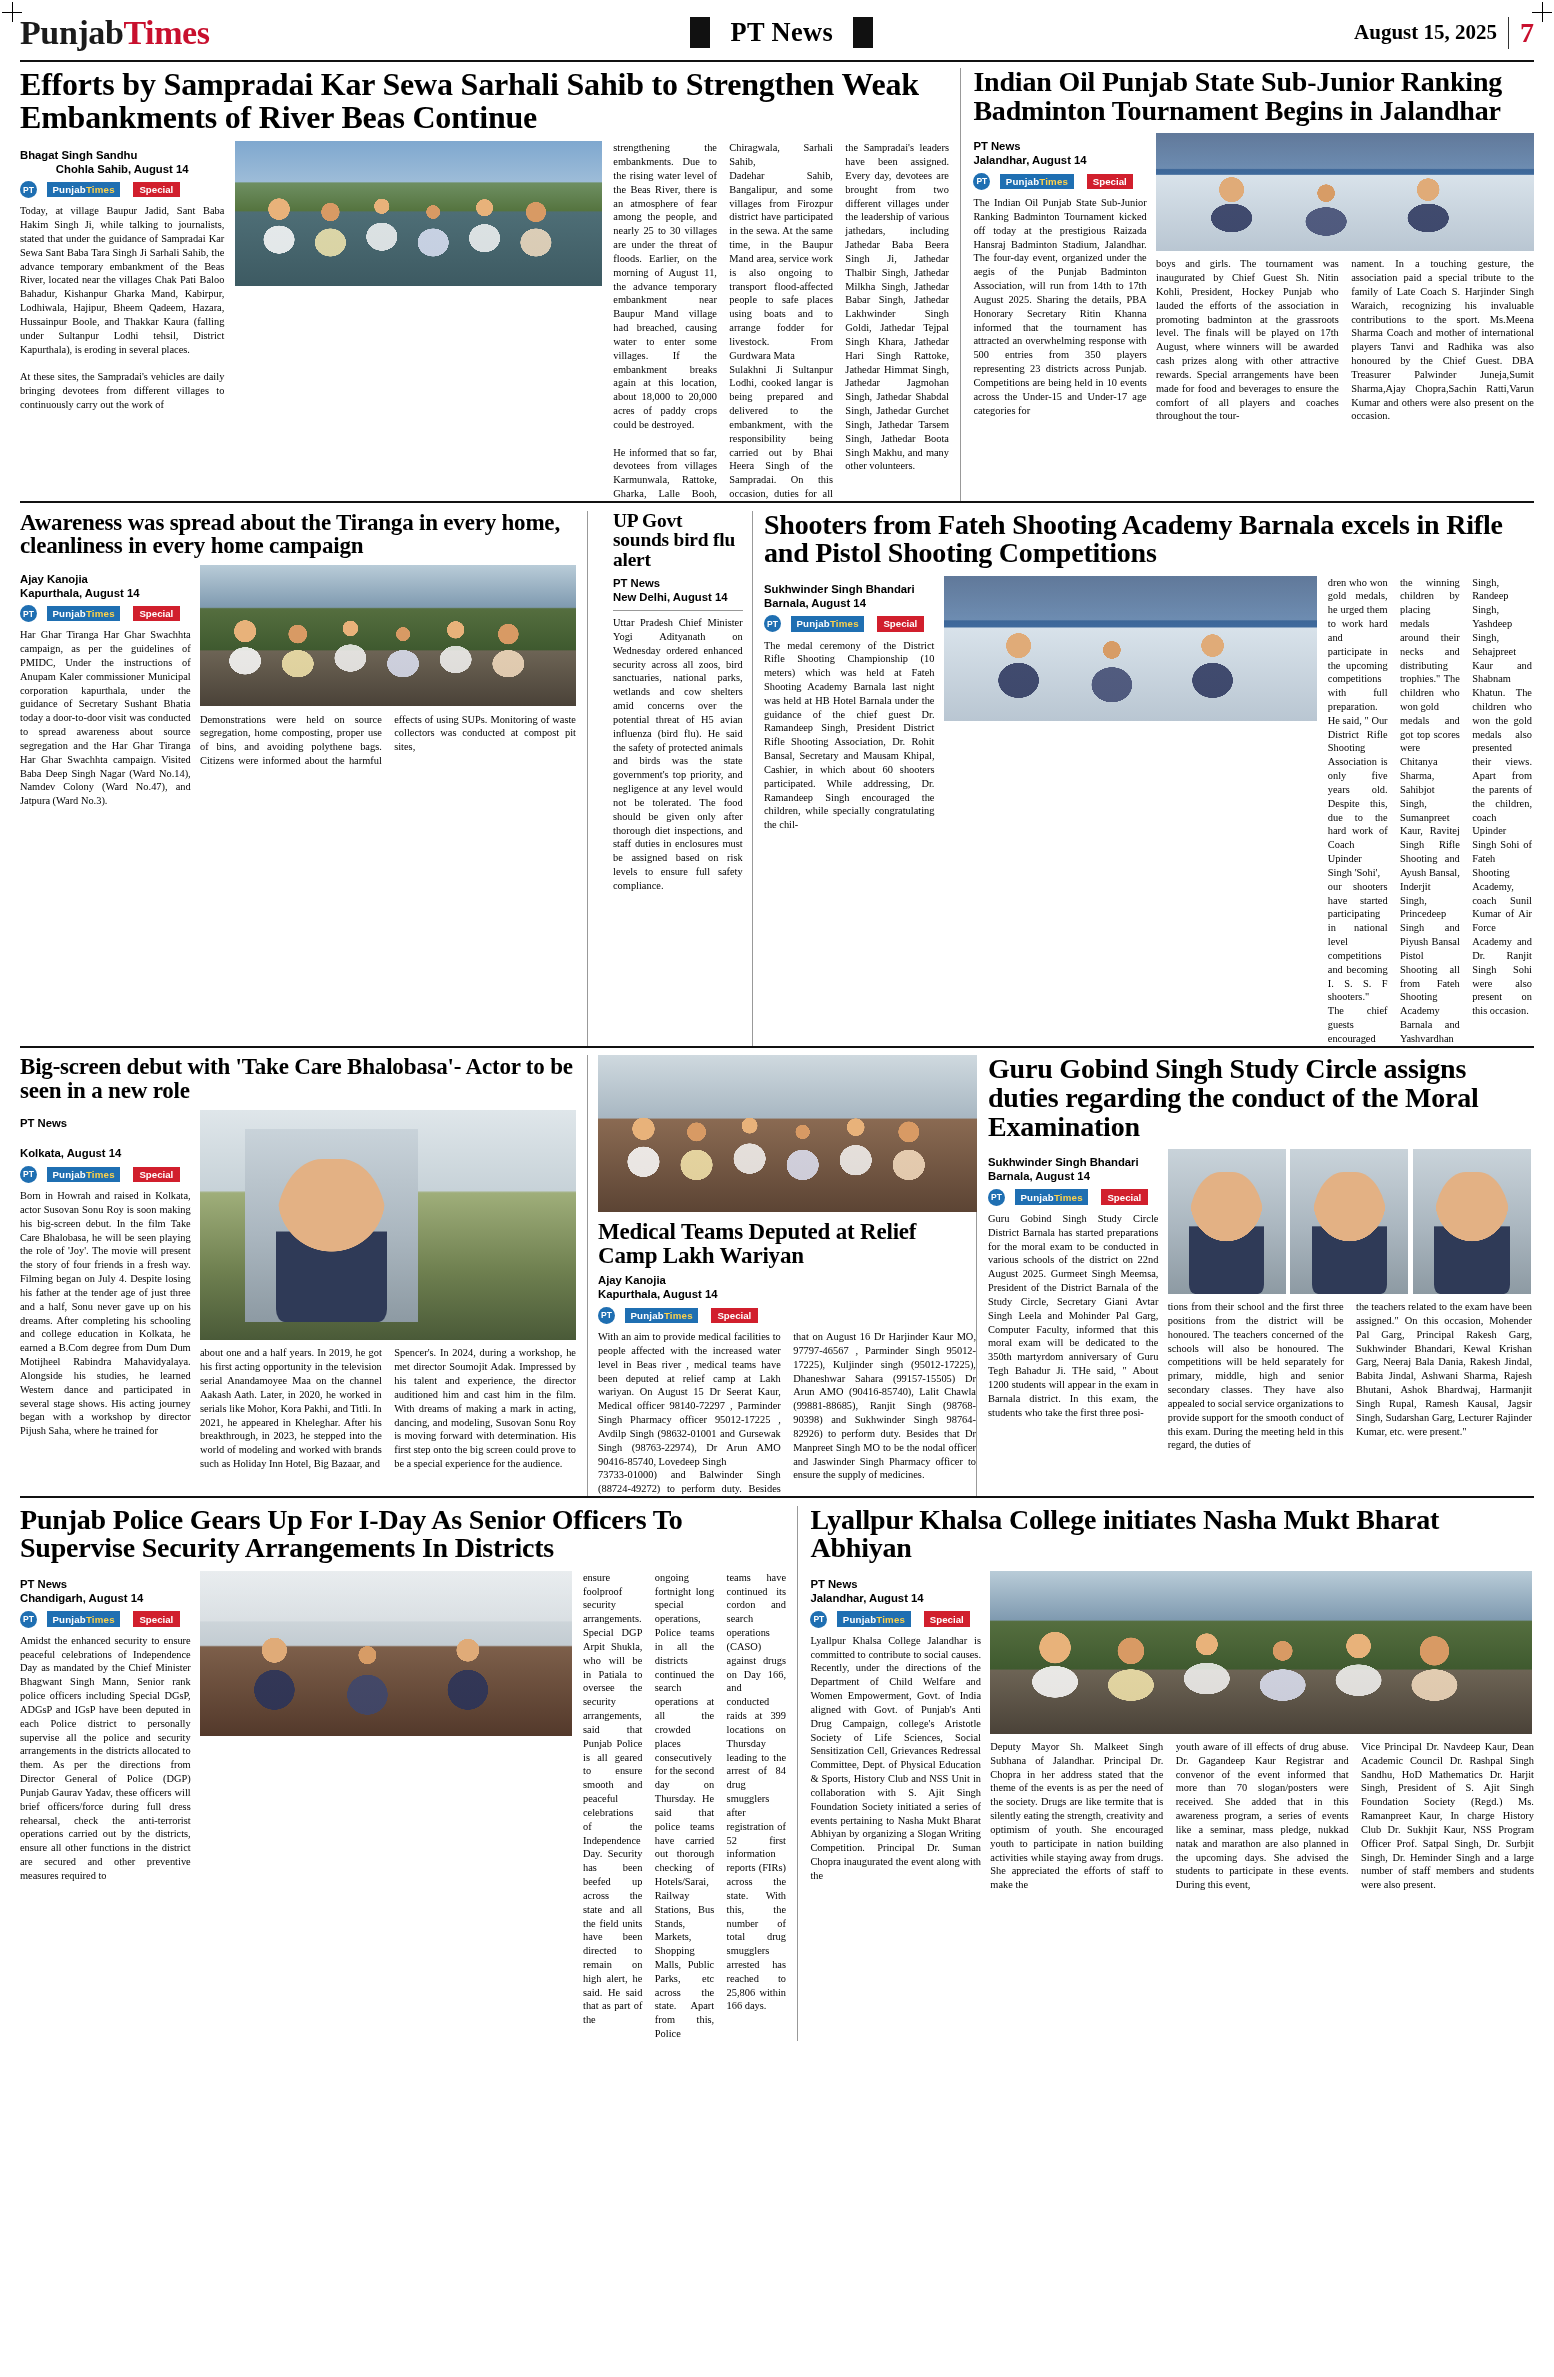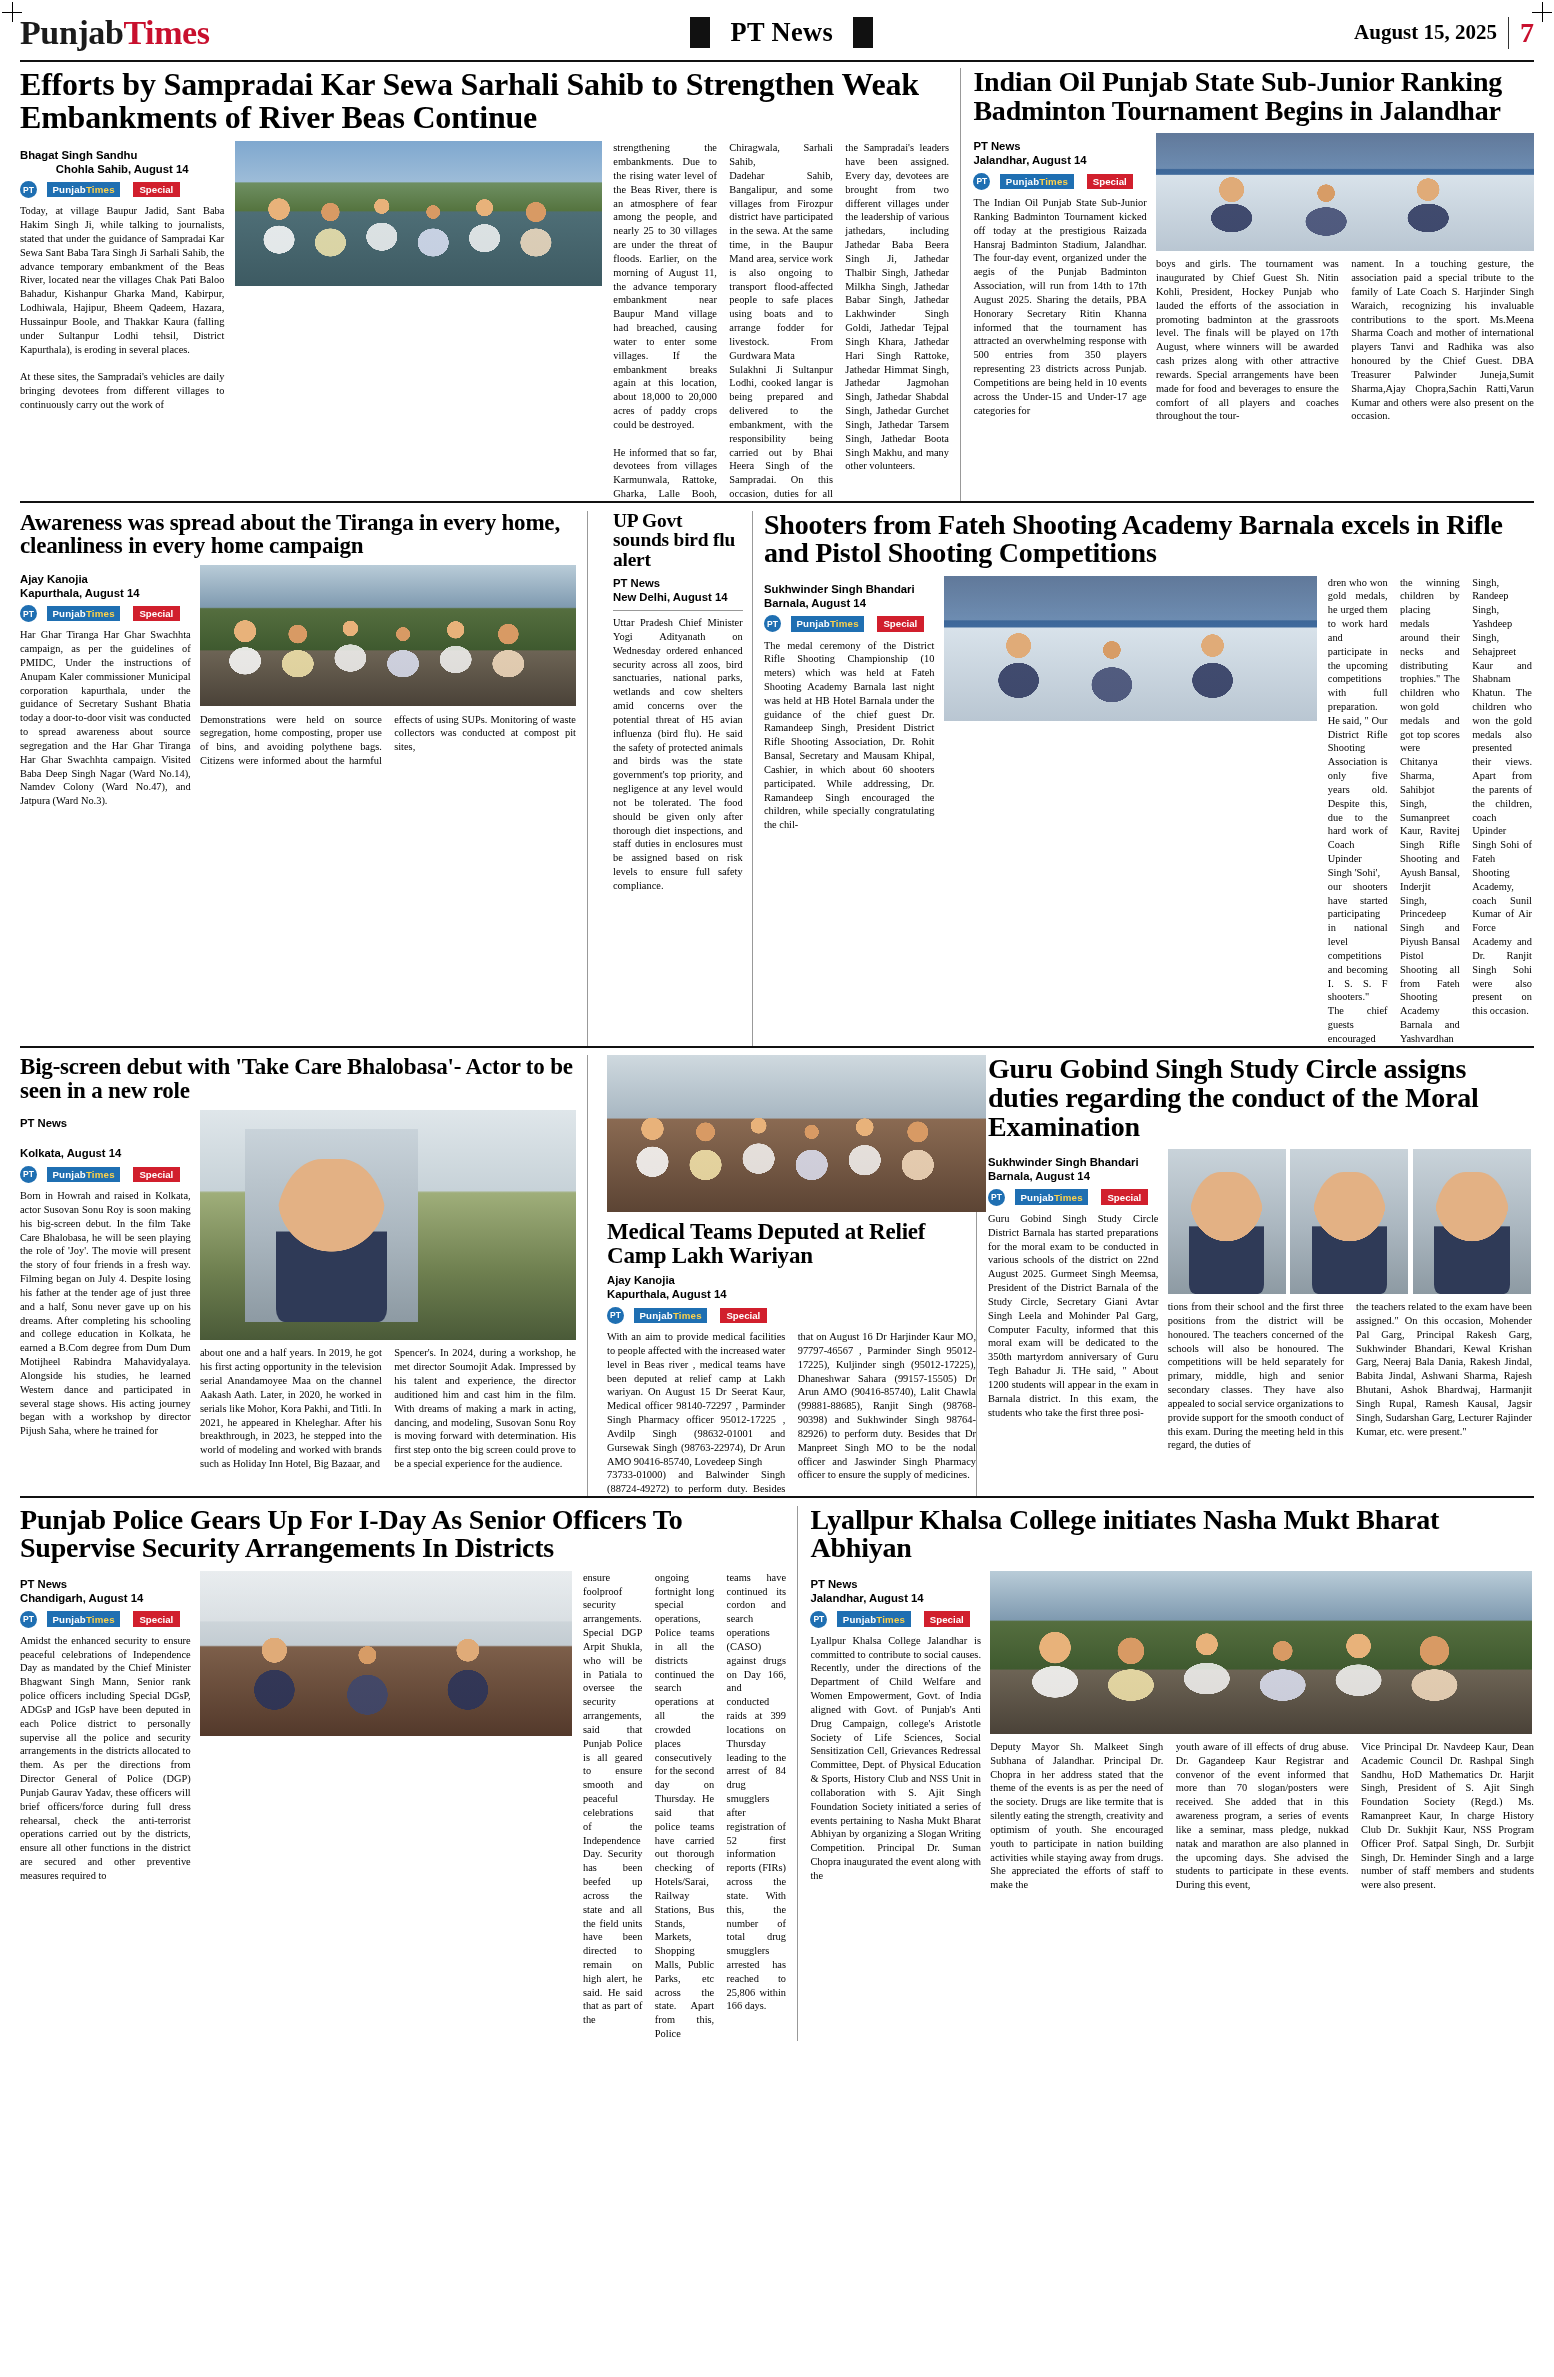--- a/index.html
+++ b/index.html
@@ -281,21 +281,21 @@
             <div class="portrait" style="position:absolute; left:12%; top:8%; width:46%; height:84%;"></div>
           </div>
           <div class="cols2">
             <div class="body-txt">about one and a half years. In 2019, he got his first acting opportunity in the television serial Anandamoyee Maa on the channel Aakash Aath. Later, in 2020, he worked in serials like Mohor, Kora Pakhi, and Titli. In 2021, he appeared in Kheleghar. After his breakthrough, in 2023, he stepped into the world of modeling and worked with brands such as Holiday Inn Hotel, Big Bazaar, and</div>
             <div class="body-txt">Spencer's. In 2024, during a workshop, he met director Soumojit Adak. Impressed by his talent and experience, the director auditioned him and cast him in the film. With dreams of making a mark in acting, dancing, and modeling, Susovan Sonu Roy is moving forward with determination. His first step onto the big screen could prove to be a special experience for the audience.</div>
           </div>
         </div>
       </div>
     </div>
 
-    <div class="vline" style="width:389px; padding-left:19px;">
+    <div class="vline" style="width:389px; padding-left:10px;">
       <div class="photo ph-d" style="width:379px; height:157px; margin-bottom:7.8px;">
         <div class="overlay-people"></div>
       </div>
       <div class="hl hl-md">Medical Teams Deputed at Relief Camp Lakh Wariyan</div>
       <div class="byline">Ajay Kanojia</div>
       <div class="byline" style="margin-top:0;">Kapurthala, August 14</div>
       <div class="tagrow">
         <div class="tag-logo">PT</div>
         <div class="tag-blue"><span>Punjab</span><span class="r">Times</span></div>
         <div class="tag-red">Special</div>

